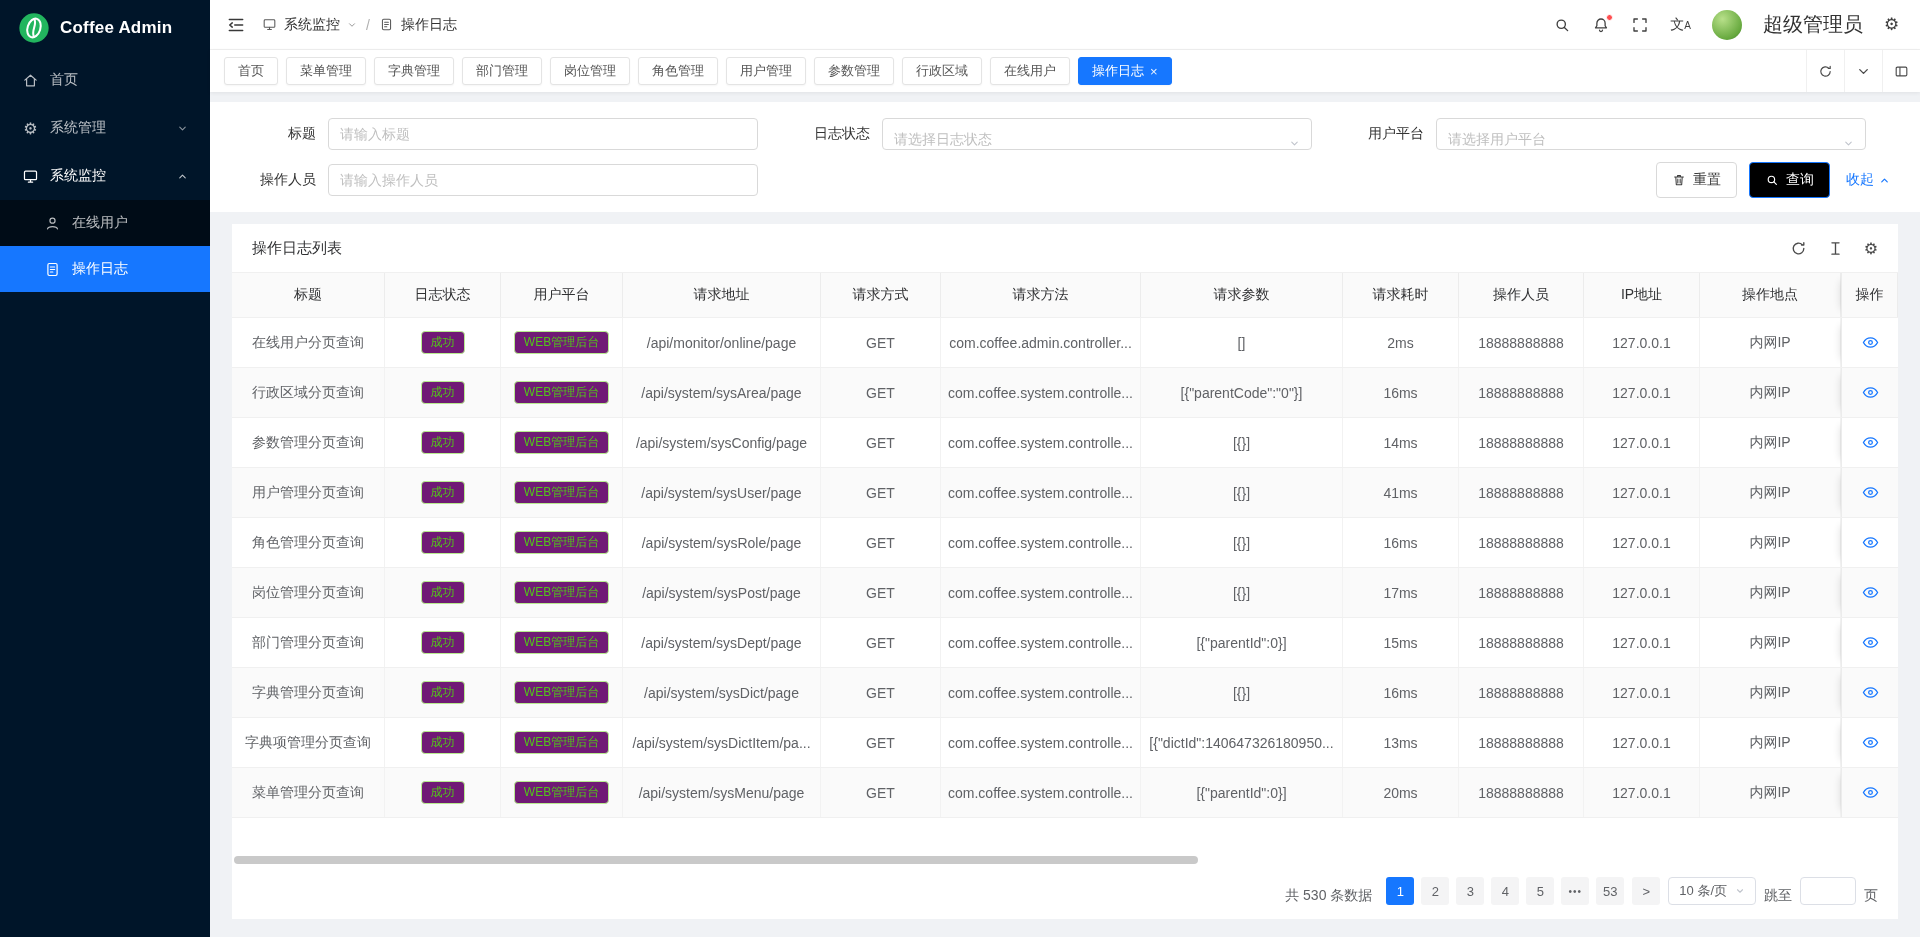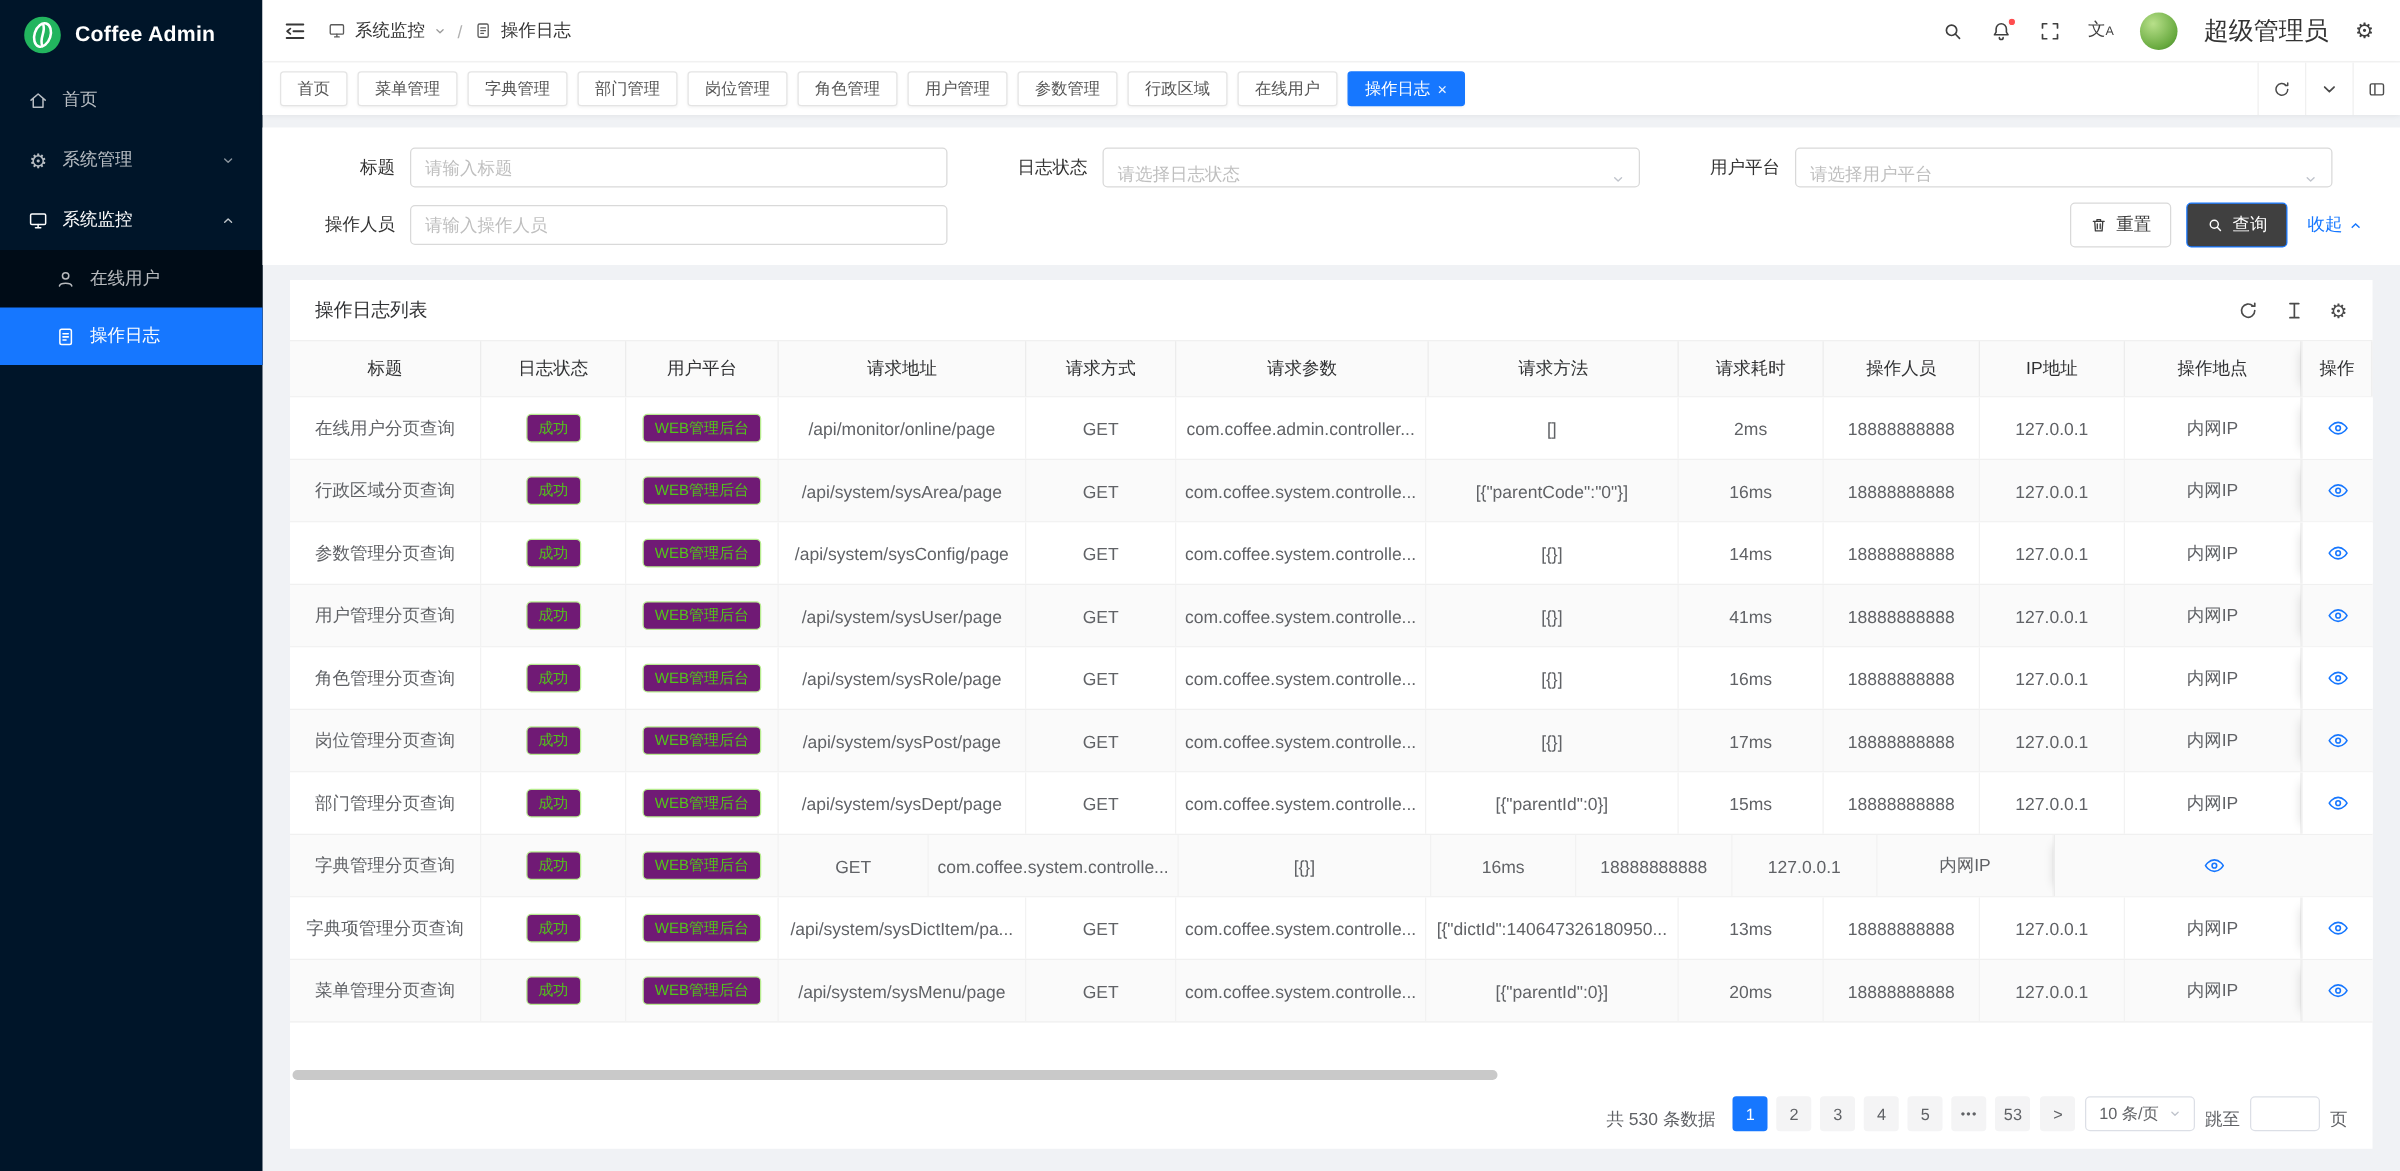--- a/index.html
+++ b/index.html
@@ -67,21 +67,21 @@
     background:#fff; padding:0 11px; font-size:14px; color:#333; min-width:0; }
   .input::placeholder { color:#bfbfbf; }
   .select { display:flex; align-items:flex-end; justify-content:space-between; cursor:pointer; }
   .select .ph { color:#bfbfbf; overflow:hidden; white-space:nowrap; }
   .select .sel-chev { width:11px; height:11px; color:#c0c4cc; flex:0 0 11px; }
   .factions { margin-left:auto; display:flex; align-items:center; gap:12px; padding-right:6px; }
   .btn { height:36px; border-radius:4px; padding:0 15px; display:inline-flex; align-items:center;
     gap:7px; font-size:14px; cursor:pointer; font-family:inherit; }
   .btn svg { width:14px; height:14px; }
   .btn-default { background:#fff; border:1px solid #d9d9d9; color:#3c3c3c; }
-  .btn-primary { background:#404040; border:1px solid #1677ff; color:#fff; }
+  .btn-primary { background:#000000; border:1px solid #1677ff; color:#fff; }
   .collapse-link { display:inline-flex; align-items:center; gap:5px; color:#1677ff; cursor:pointer;
     font-size:14px; margin-left:4px; }
   .collapse-link svg { width:11px; height:11px; }
 
   
   .card { background:#fff; margin:12px 22px 18px; flex:1; display:flex; flex-direction:column; min-height:0; }
   .card-head { flex:0 0 48px; display:flex; align-items:center; padding:0 20px; }
   .card-title { font-size:15px; color:#303133; }
   .card-tools { margin-left:auto; display:flex; align-items:center; gap:20px; color:#4a4a4a; }
   .card-tools .ctool { width:17px; height:17px; cursor:pointer; display:inline-flex; }
@@ -364,22 +364,22 @@
           <span class="ctool glyph">⚙</span>
         </div>
       </div>
 
       <div class="trow thead">
           <div class="tcell c0">标题</div>
           <div class="tcell c1">日志状态</div>
           <div class="tcell c2">用户平台</div>
           <div class="tcell c3">请求地址</div>
           <div class="tcell c4">请求方式</div>
+          <div class="tcell c5">请求方法</div>
           <div class="tcell c6">请求参数</div>
-          <div class="tcell c5">请求方法</div>
           <div class="tcell c7">请求耗时</div>
           <div class="tcell c8">操作人员</div>
           <div class="tcell c9">IP地址</div>
           <div class="tcell c10">操作地点</div>
           <div class="tcell c11">操作</div>
         </div>
       <div class="tbody">
           <div class="trow">
             <div class="tcell c0">在线用户分页查询</div>
             <div class="tcell c1">
@@ -542,20 +542,21 @@
             </div>
           </div>
           <div class="trow striped">
             <div class="tcell c0">字典管理分页查询</div>
             <div class="tcell c1">
               <span class="tag">成功</span>
             </div>
             <div class="tcell c2">
               <span class="tag">WEB管理后台</span>
             </div>
+            <div class="tcell c3">/api/system/sysDict/page</div>
             <div class="tcell c4">GET</div>
             <div class="tcell c5">com.coffee.system.controlle...</div>
             <div class="tcell c6">[{}]</div>
             <div class="tcell c7">16ms</div>
             <div class="tcell c8">18888888888</div>
             <div class="tcell c9">127.0.0.1</div>
             <div class="tcell c10">内网IP</div>
             <div class="tcell c11 action">
               <svg class="eye" viewBox="0 0 24 24">
                 <path d="M2 12s3.5-6.5 10-6.5S22 12 22 12s-3.5 6.5-10 6.5S2 12 2 12z" fill="none" stroke="currentColor" stroke-width="1.8"></path>

